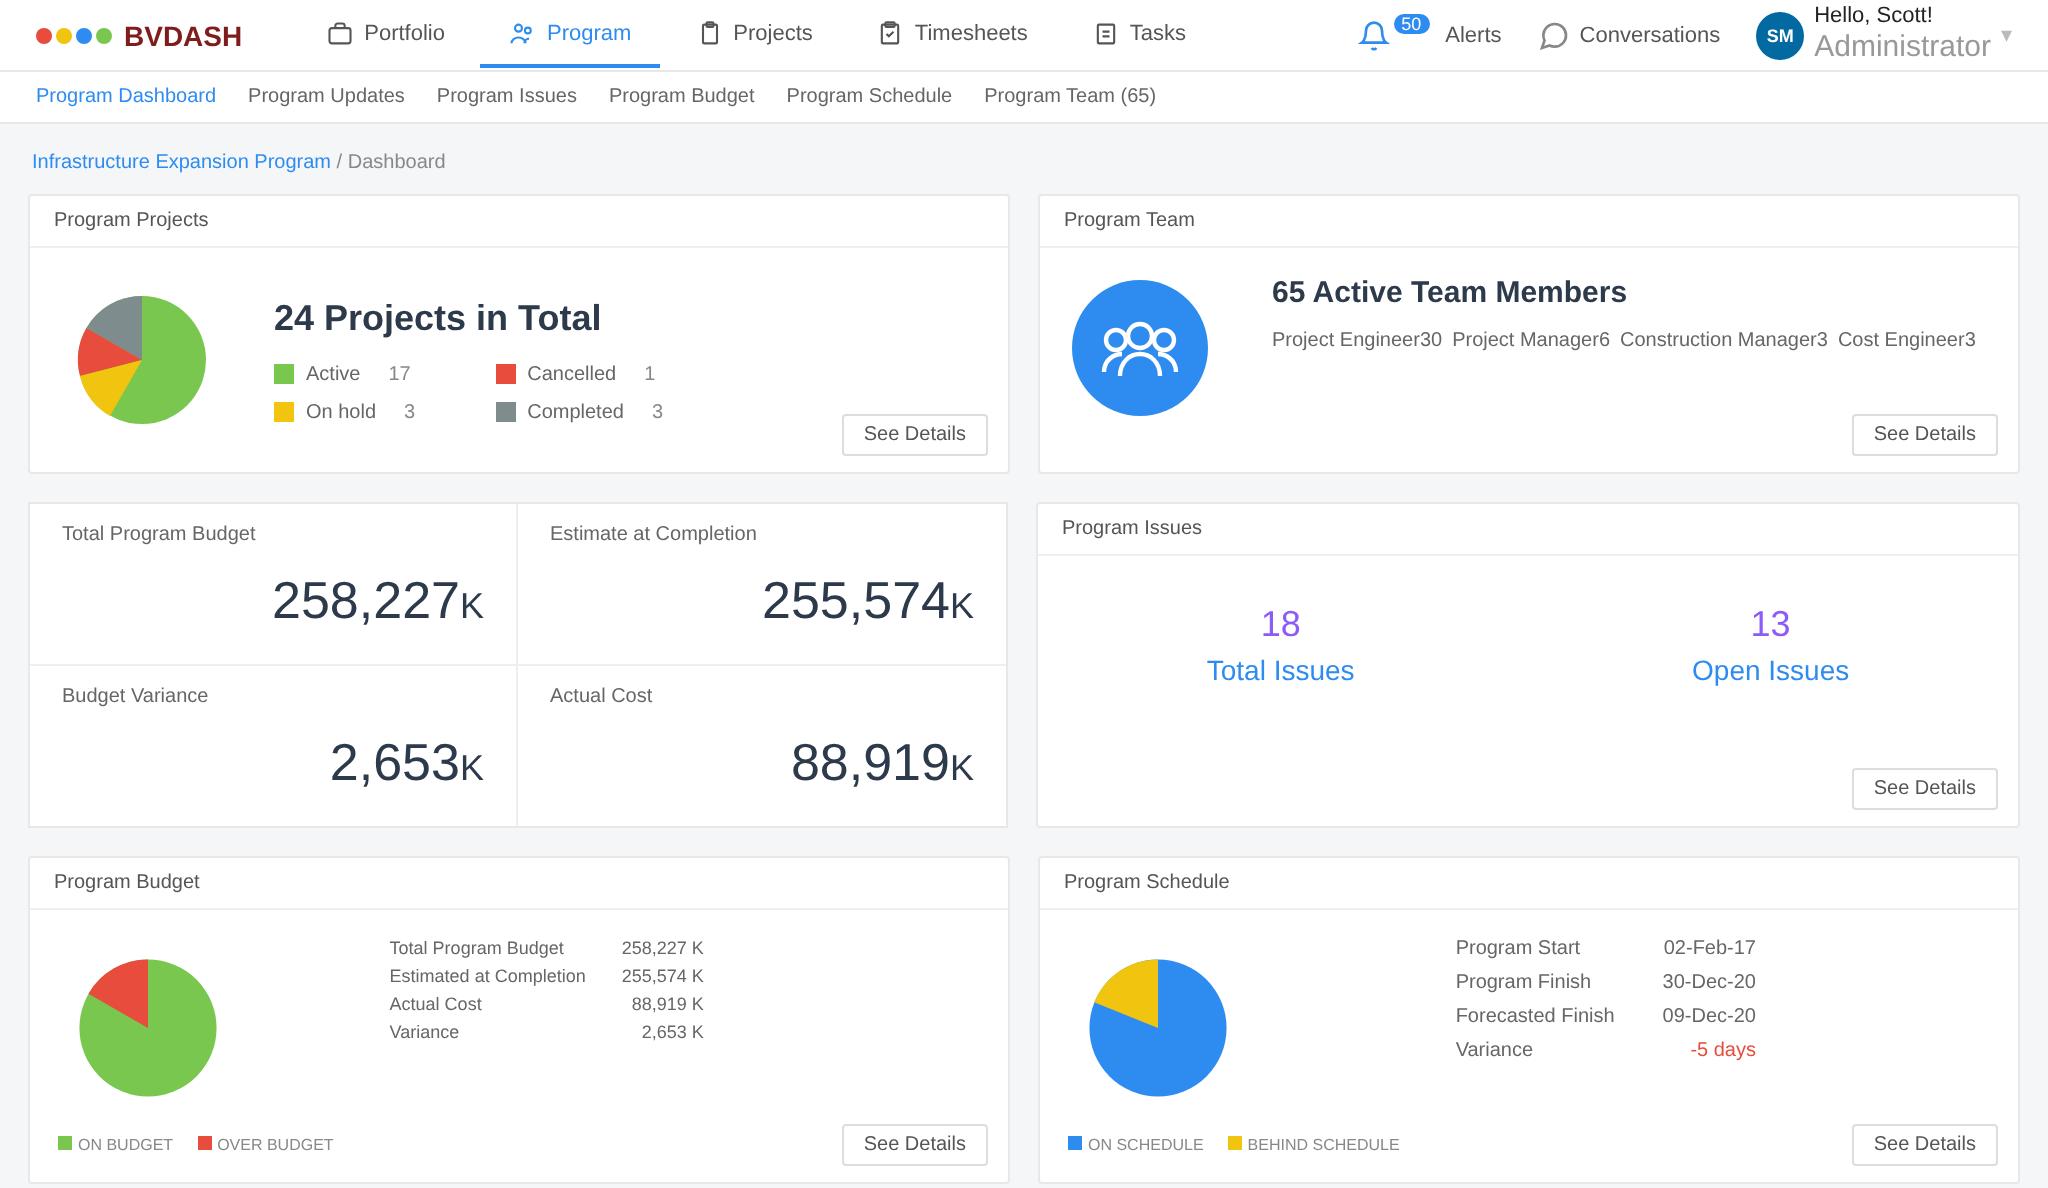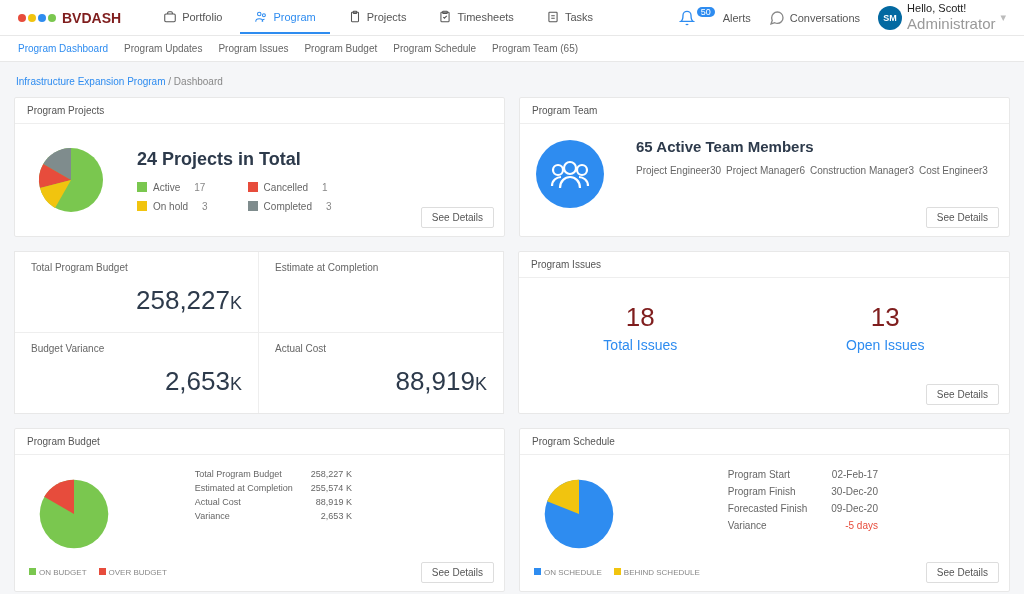--- a/index.html
+++ b/index.html
@@ -44,21 +44,21 @@
 .team-row{display:flex;justify-content:space-between;font-size:10px;color:#666}
 .stat-grid{display:grid;grid-template-columns:1fr 1fr;border:1px solid #e8e8e8}
 .stat-cell{background:#fff;padding:10px 16px 16px;border-right:1px solid #eee;border-bottom:1px solid #eee}
 .stat-cell:nth-child(2n){border-right:none}
 .stat-cell:nth-child(n+3){border-bottom:none}
 .stat-l{font-size:10px;color:#666}
 .stat-v{font-size:26px;font-weight:300;color:#2d3a4b;text-align:right;margin-top:12px}
 .stat-v small{font-size:18px}
 .issues{display:flex;justify-content:space-around;padding:24px 0 40px}
 .issue-c{text-align:center}
-.issue-n{font-size:26px;font-weight:300;color:#7f1d1d}
+.issue-n{font-size:18px;font-weight:300;color:#8b5cf6}
 .issue-l{color:#2e8cf0;font-size:14px;margin-top:4px}
 .budget-flex{display:flex;gap:28px;align-items:flex-start}
 .budget-tab{font-size:9px;color:#666}
 .budget-tab div{display:flex;justify-content:space-between;gap:18px;margin-bottom:4px}
 .legend-h{display:flex;gap:12px;font-size:8px;color:#888;margin-top:6px;justify-content:center}
 .sched-tab{font-size:10px;color:#666}
 .sched-tab div{display:flex;justify-content:space-between;gap:24px;margin-bottom:6px}
 .red{color:#e74c3c}
 .half{flex:1;display:flex;flex-direction:column;gap:14px}
 </style>
@@ -236,20 +236,21 @@
 
   <div class="row">
     <div class="half">
       <div class="stat-grid" id="stat-grid">
           <div class="stat-cell">
             <div class="stat-l">Total Program Budget</div>
             <div class="stat-v">258,227<small>K</small></div>
           </div>
           <div class="stat-cell">
             <div class="stat-l">Estimate at Completion</div>
+            <div class="stat-v">255,574<small>K</small></div>
           </div>
           <div class="stat-cell">
             <div class="stat-l">Budget Variance</div>
             <div class="stat-v">2,653<small>K</small></div>
           </div>
           <div class="stat-cell">
             <div class="stat-l">Actual Cost</div>
             <div class="stat-v">88,919<small>K</small></div>
           </div>
         </div>

